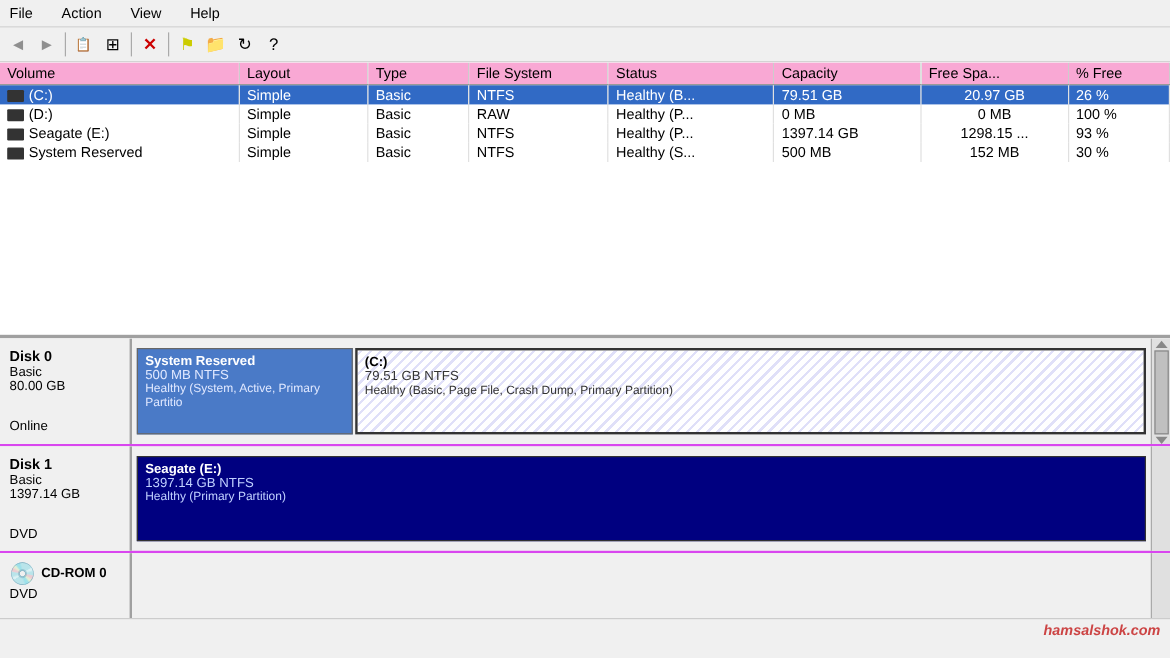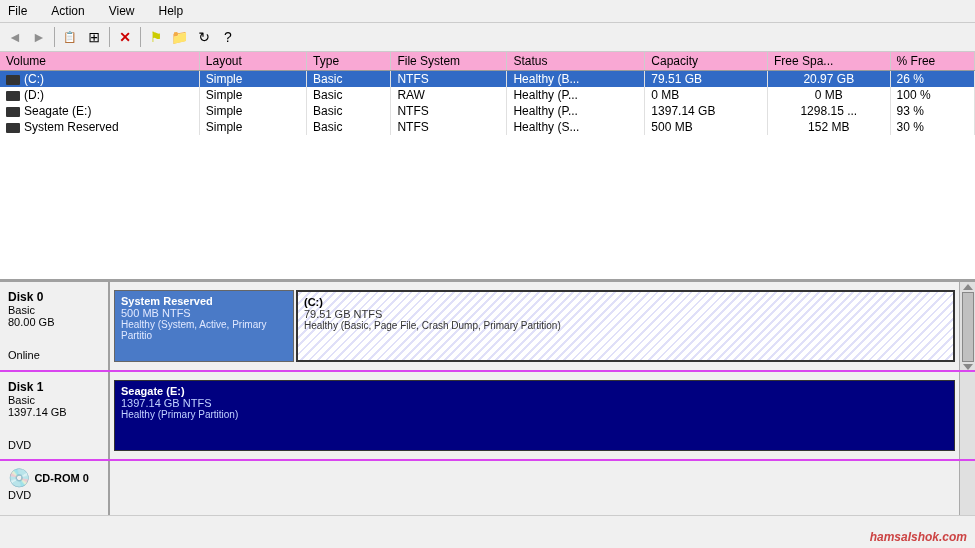--- a/index.html
+++ b/index.html
@@ -193,21 +193,21 @@
       display: flex;
       align-items: stretch;
       min-height: 55px;
       background: #f0f0f0;
       border-bottom: 1px solid #ccc;
     }
 
     
     .watermark {
       position: fixed;
-      bottom: 4px;
+      bottom: 16px;
       right: 8px;
       color: #c44;
       font-size: 12px;
       font-style: italic;
       font-weight: bold;
       pointer-events: none;
     }
 
     
     .col-volume { width: 130px; }

